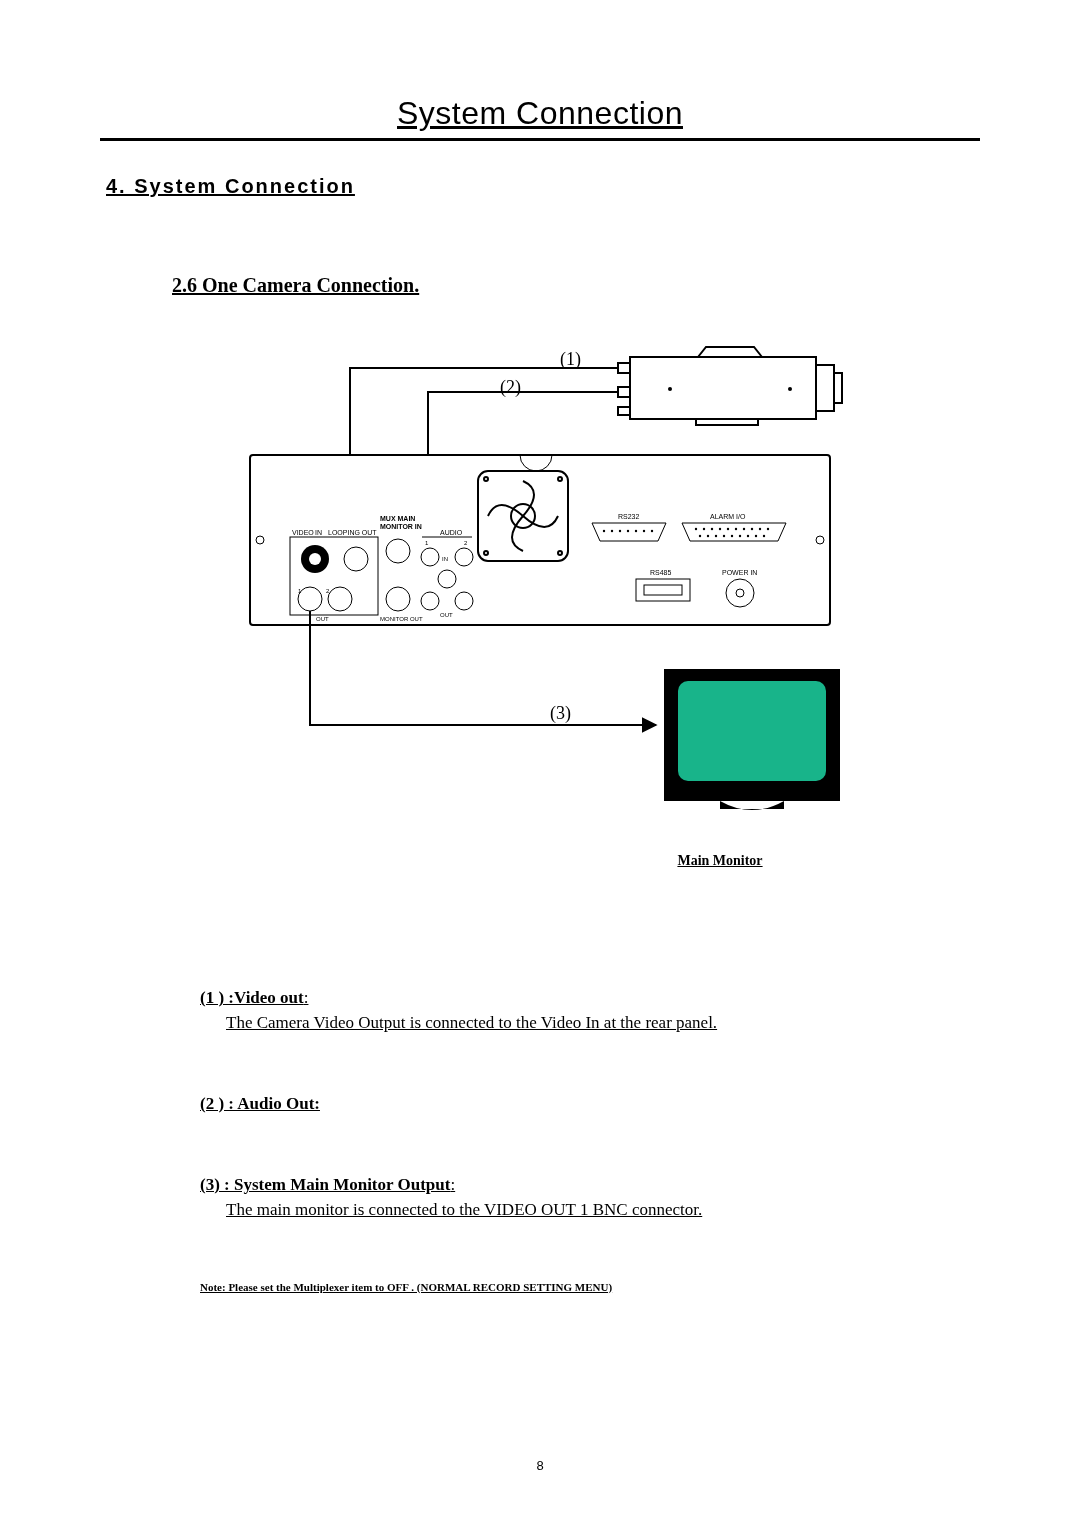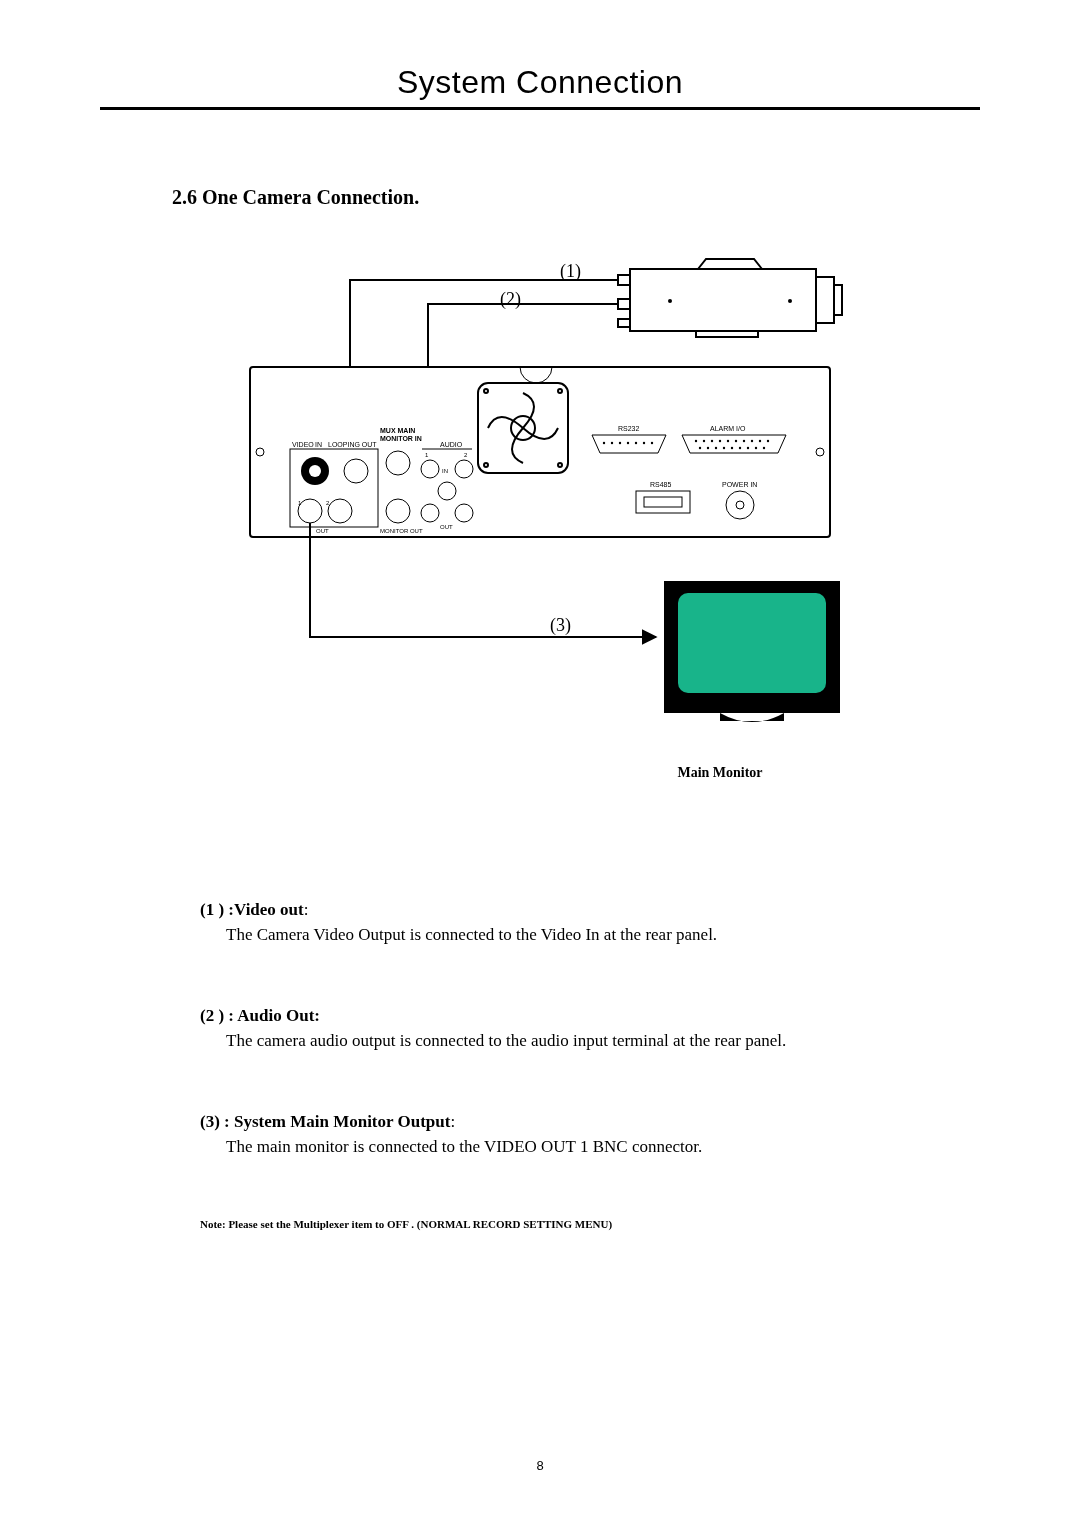--- a/index.html
+++ b/index.html
@@ -7,21 +7,22 @@
     padding: 0;
     background: #fff;
     color: #000;
     font-family: "Times New Roman", Times, serif;
   }
   .page {
     width: 1080px;
     height: 1525px;
     position: relative;
     box-sizing: border-box;
-    padding: 64px 100px 40px 100px;
+    padding: 95px 100px 40px 100px;
+    text-decoration: underline;
   }
   .page-title {
     font-family: Arial, Helvetica, sans-serif;
     font-size: 32px;
     text-align: center;
     margin: 0 0 6px 0;
     letter-spacing: 0.5px;
     font-weight: 400;
   }
   .title-rule {
@@ -85,20 +86,21 @@
   svg { display: block; }
 </style>
 </head>
 <body>
 
 <div class="page">
 
   <h1 class="page-title">System Connection</h1>
   <hr class="title-rule">
 
+  <div class="section-heading">4. System Connection</div>
 
   <div class="subsection-heading">2.6  One Camera  Connection.</div>
 
   <div class="diagram-wrap">
     <svg viewBox="0 0 640 500" width="640" height="500">
 
       <defs>
         <marker id="arrow" viewBox="0 0 10 10" refX="9" refY="5" markerWidth="8" markerHeight="8" orient="auto-start-reverse">
           <path d="M 0 0 L 10 5 L 0 10 z" fill="#000"></path>
         </marker>
@@ -242,21 +244,20 @@
     <div class="diagram-caption">Main Monitor</div>
   </div>
 
   <div class="defs">
     <div class="def">
       <span class="def-label">(1 ) :Video  out</span><span>:</span>
       <div class="def-body">The Camera Video Output is connected to the Video In at the rear panel.</div>
     </div>
     <div class="def">
       <span class="def-label">(2 ) :  Audio Out:</span><span></span>
-      <div class="def-body">The camera audio output is connected to the audio input terminal at the rear panel.</div>
     </div>
     <div class="def">
       <span class="def-label">(3) :  System Main Monitor Output</span><span>:</span>
       <div class="def-body">The main monitor is connected to the VIDEO OUT 1 BNC connector.</div>
     </div>
     <div class="note">Note: Please set the Multiplexer item to OFF . (NORMAL RECORD SETTING MENU)</div>
   </div>
 
   <div class="page-number">8</div>
 </div>

